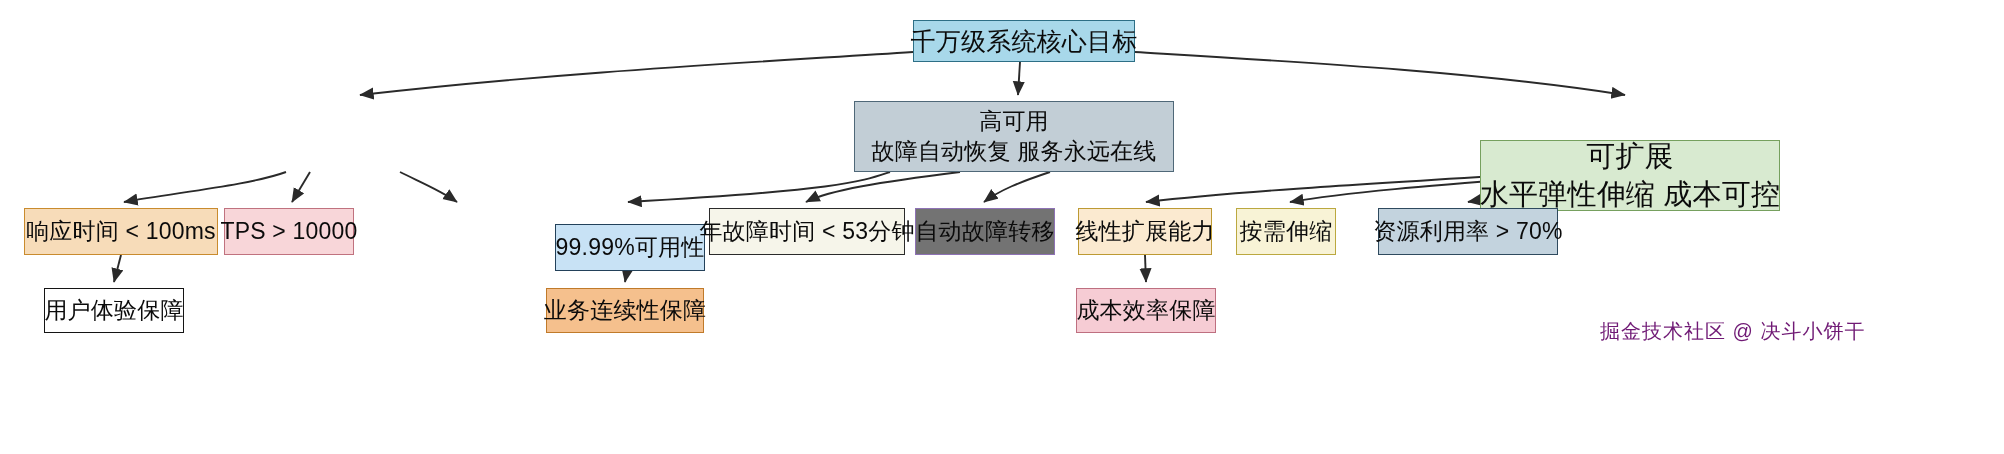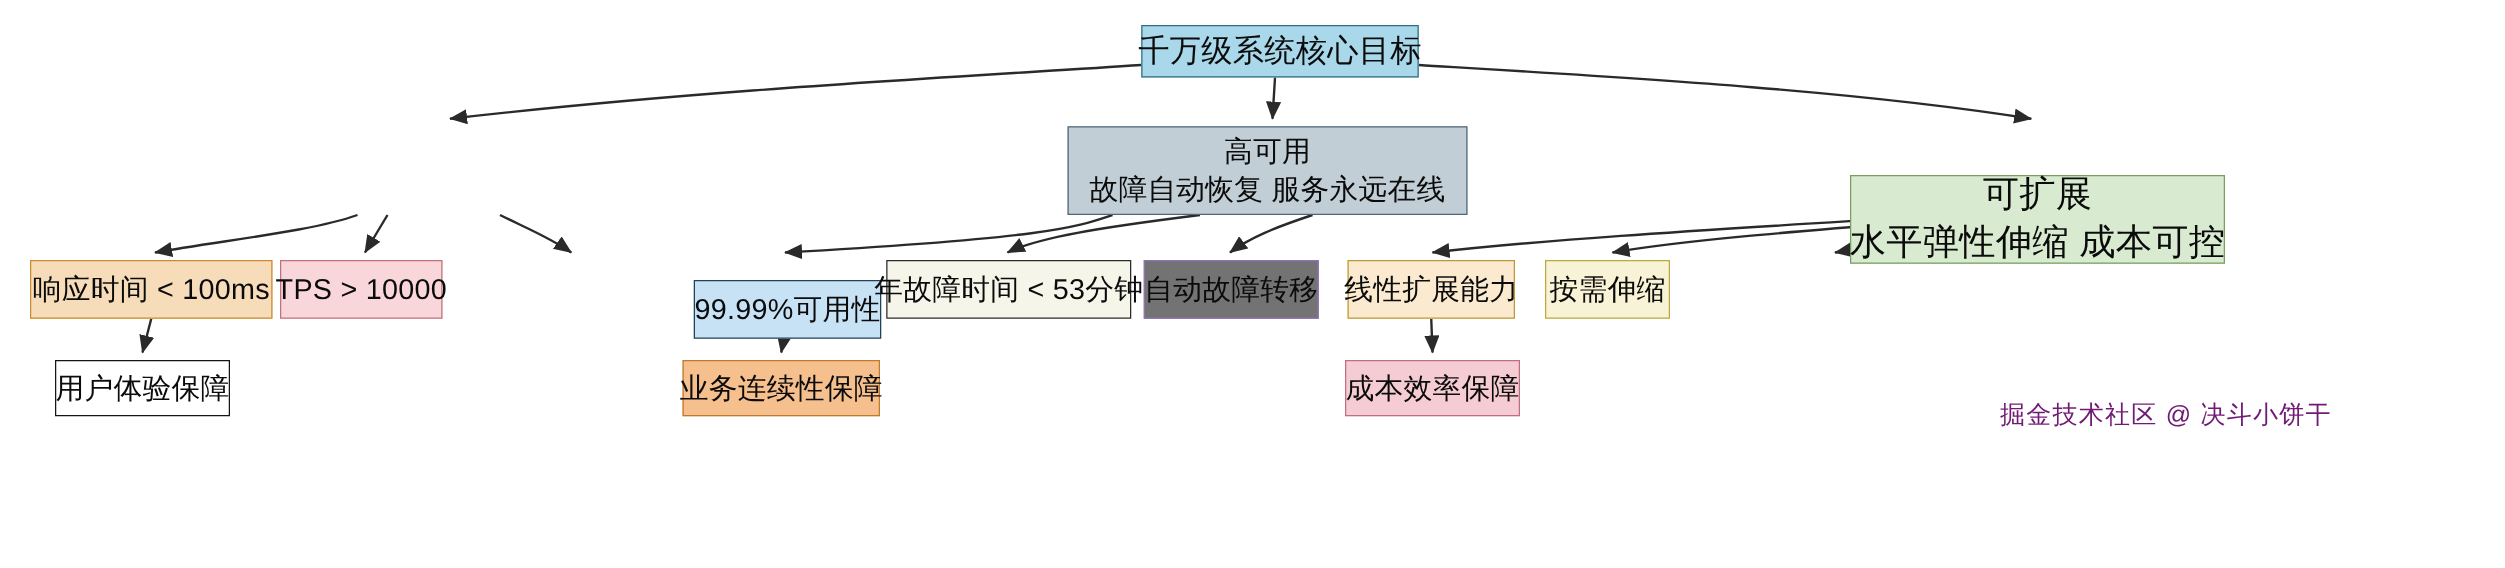--- a/index.html
+++ b/index.html
@@ -110,20 +110,23 @@
   </div>
 
   <div class="node" style="left:1078px;top:208px;width:134px;height:47px;background:#fbead0;border-color:#bd9a33;font-size:23px;">
     <span class="ln">线性扩展能力</span>
   </div>
 
   <div class="node" style="left:1236px;top:208px;width:100px;height:47px;background:#f8f3d6;border-color:#bba83f;font-size:23px;">
     <span class="ln">按需伸缩</span>
   </div>
 
+  <div class="node" style="left:1378px;top:208px;width:180px;height:47px;background:#c3d3de;border-color:#2f4a5e;font-size:23px;">
+    <span class="ln">资源利用率 &gt; 70%</span>
+  </div>
 
   <div class="node" style="left:44px;top:288px;width:140px;height:45px;background:#ffffff;border-color:#141414;font-size:23px;">
     <span class="ln">用户体验保障</span>
   </div>
 
   <div class="node" style="left:546px;top:288px;width:158px;height:45px;background:#f5c08d;border-color:#c07a2a;font-size:23px;">
     <span class="ln">业务连续性保障</span>
   </div>
 
   <div class="node" style="left:1076px;top:288px;width:140px;height:45px;background:#f6ccd4;border-color:#be6f80;font-size:23px;">

